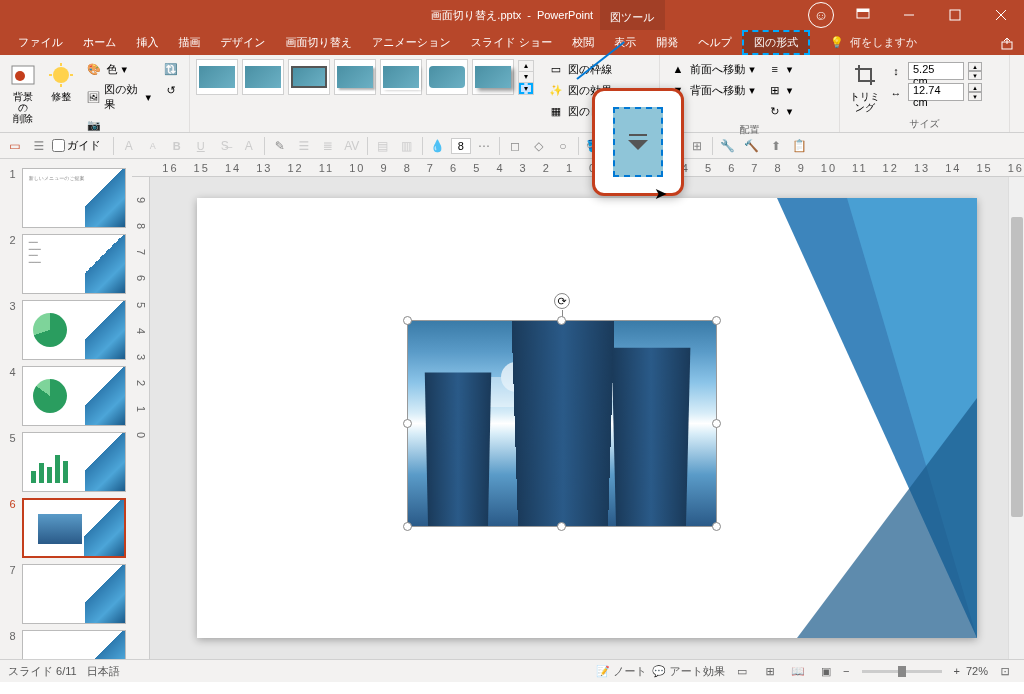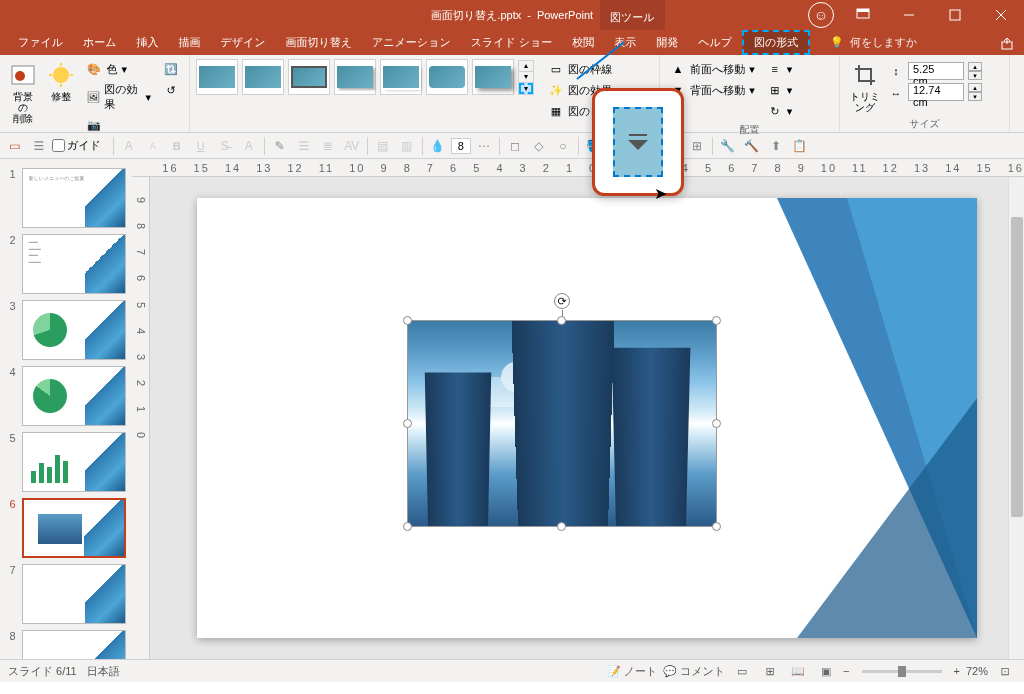--- a/index.html
+++ b/index.html
@@ -489,21 +489,21 @@
     <div class="callout-tri"></div>
   </div>
 </div>
 <div class="cursor-ptr">➤</div>
 
 <div class="statusbar">
   <span>スライド 6/11</span>
   <span>日本語</span>
   <div class="status-right">
     <span>📝 <span>ノート</span></span>
-    <span>💬 <span>コメント</span></span>
+    <span>💬 <span>アート効果</span></span>
     <div class="view-btn">▭</div>
     <div class="view-btn">⊞</div>
     <div class="view-btn">📖</div>
     <div class="view-btn">▣</div>
     <span style="cursor:pointer">−</span>
     <div class="zoom-slider">
         <div class="zoom-thumb"></div>
       </div>
     <span style="cursor:pointer">+</span>
     <span>72%</span>

